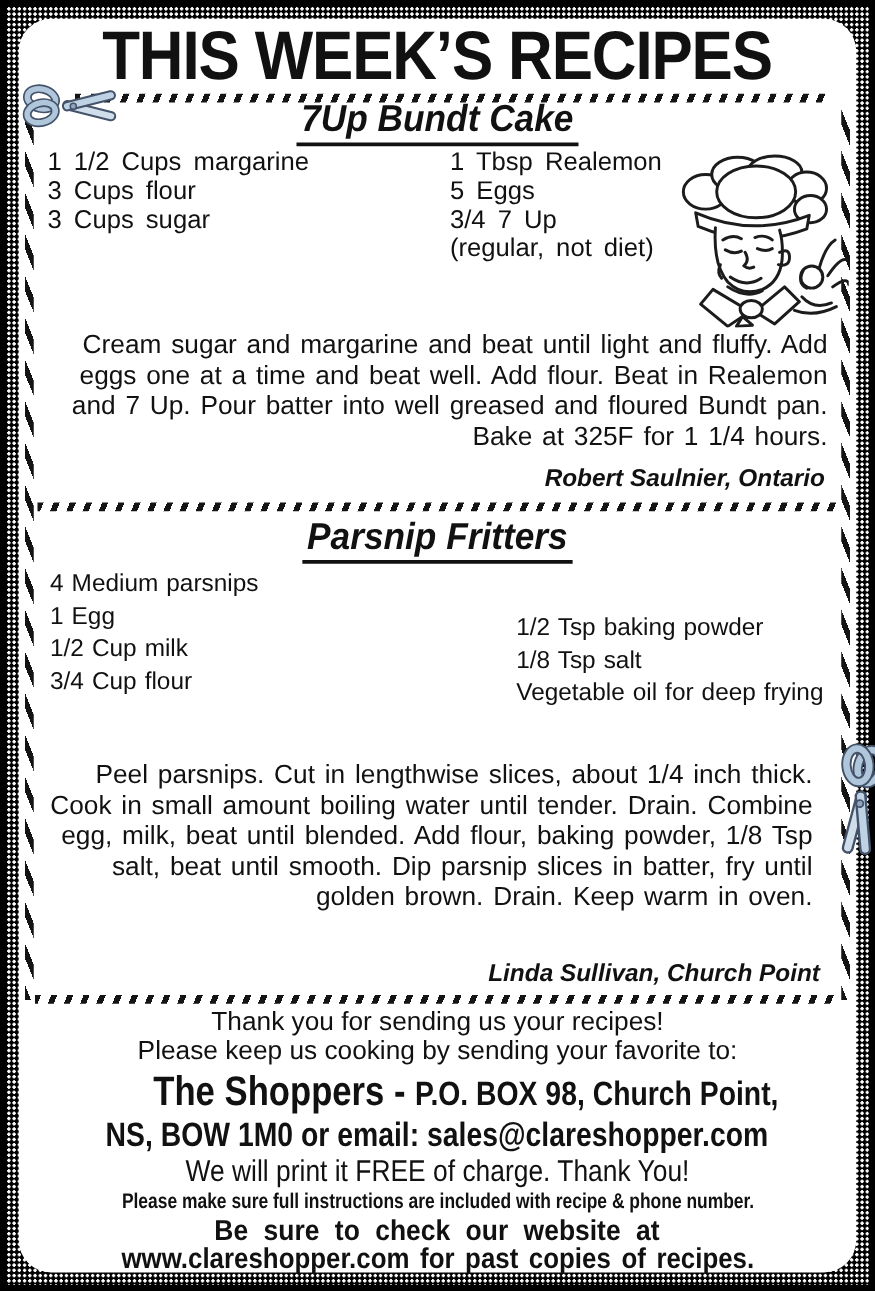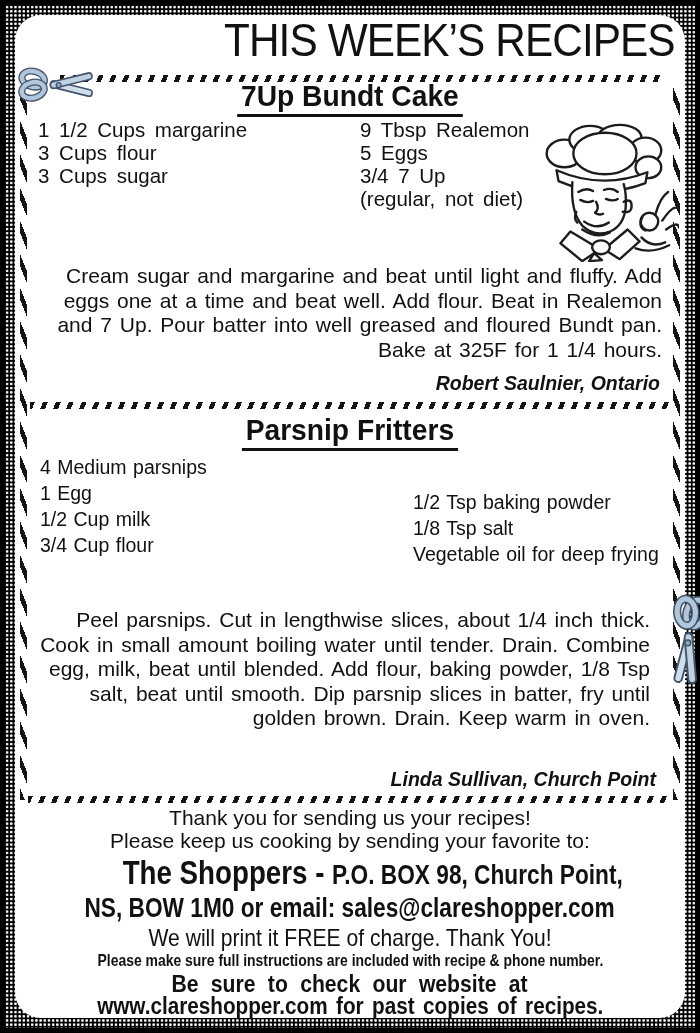--- a/index.html
+++ b/index.html
@@ -16,34 +16,34 @@
     background-size:4.2px 4.2px;
   }
   .paper{
     position:absolute;inset:15px;background:#fff;border-radius:26px;
   }
   .abs{position:absolute;}
   .center-line{position:absolute;left:0;right:0;text-align:center;white-space:nowrap;}
   .cond{display:inline-block;transform:scaleX(0.88);transform-origin:center;white-space:nowrap;}
 
   
-  .page-title{top:12px;font-weight:normal;font-size:47px;letter-spacing:-1px;text-align:right;}
+  .page-title{top:12px;font-weight:bold;font-size:55px;letter-spacing:-1px;}
   .page-title .cond{transform:scaleX(0.9);}
 
   
   .dash-h{height:7px;background:repeating-linear-gradient(112deg,#141414 0 4.5px,transparent 4.5px 12px);}
   .dash-v{width:7px;background:repeating-linear-gradient(68deg,#141414 0 4.5px,transparent 4.5px 12.5px);}
   .dash-top{top:75px;left:60px;right:36px;}
   .dash-divider{top:402px;left:30px;right:30px;}
   .dash-bottom{top:796px;left:28px;right:28px;}
   .dash-left{left:20px;top:90px;height:710px;}
   .dash-right{left:673px;top:84px;height:716px;}
 
   
-  .recipe-title{font-weight:bold;font-size:30px;}
+  .recipe-title{font-weight:bold;font-size:30px;font-style:italic;}
   .recipe-title .cond{transform:scaleX(0.94);border-bottom:3px solid #111;padding:0 4px 1px 4px;}
   .rt1{top:79px;}
   .rt2{top:413px;}
 
   
   .ing{line-height:23px;font-size:20.5px;word-spacing:4px;white-space:nowrap;}
   .ing2{line-height:26px;font-size:19.5px;word-spacing:1px;}
   .ing2 div{white-space:nowrap;}
   .ing2-right{white-space:normal;width:250px;margin-top:32px;}
 
@@ -117,21 +117,21 @@
 <div class="center-line recipe-title rt1">
   <span class="cond">7Up Bundt Cake</span>
 </div>
 
 <div class="abs ing" style="left:38px;top:118px;">
   <div>1 1/2 Cups margarine</div>
   <div>3 Cups flour</div>
   <div>3 Cups sugar</div>
 </div>
 <div class="abs ing" style="left:360px;top:118px;">
-  <div>9 Tbsp Realemon</div>
+  <div>1 Tbsp Realemon</div>
   <div>5 Eggs</div>
   <div>3/4 7 Up</div>
   <div>(regular, not diet)</div>
 </div>
 
 <div class="abs chef">
   <svg viewBox="0 0 160 142" width="158" height="142" fill="none" stroke="#1c1c1c" stroke-width="2.4" stroke-linecap="round" stroke-linejoin="round">
     <g fill="#fff">
       <ellipse cx="44" cy="33" rx="18" ry="14"></ellipse>
       <ellipse cx="70" cy="19" rx="21" ry="14"></ellipse>

